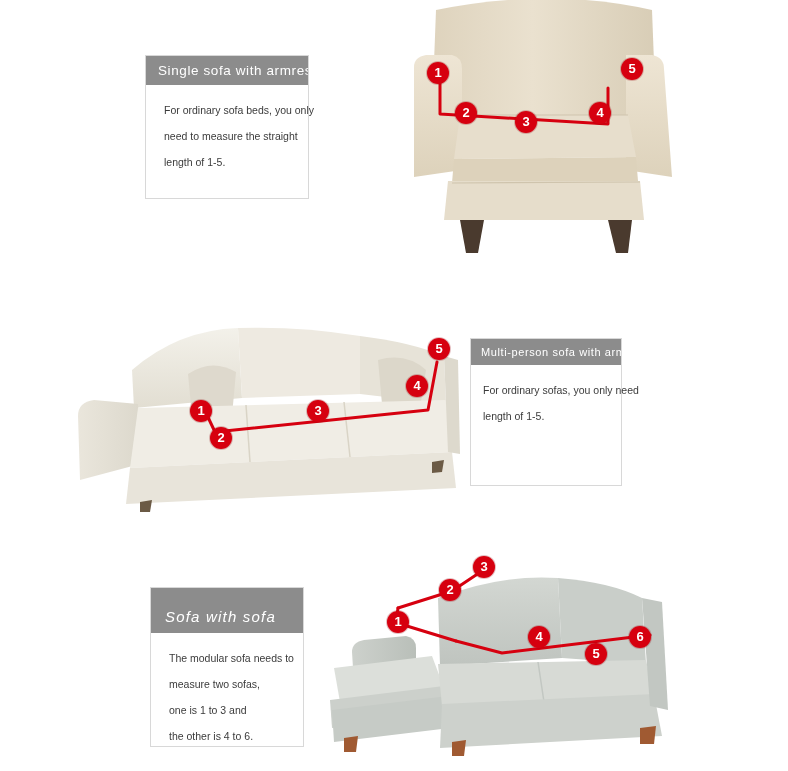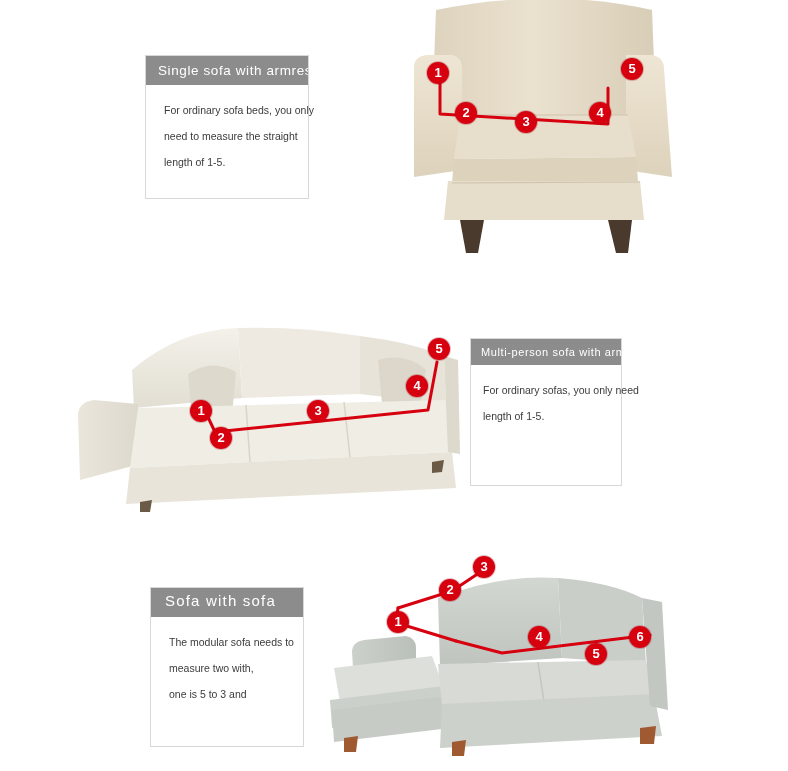--- a/index.html
+++ b/index.html
@@ -35,22 +35,23 @@
     color: #ffffff;
     font-size: 13.5px;
     letter-spacing: 0.6px;
     padding: 7px 0 7px 12px;
     box-sizing: border-box;
     white-space: nowrap;
     overflow: hidden;
   }
   .caption-title.big {
     font-size: 15px;
-    padding: 4px 0 8px 14px;
+    padding: 20px 0 8px 14px;
     letter-spacing: 1.2px;
+    font-style: italic;
   }
   .caption-body {
     padding: 12px 14px 10px 18px;
     box-sizing: border-box;
   }
   .caption-line {
     font-size: 10.5px;
     color: #3b3b3b;
     line-height: 26px;
     white-space: nowrap;
@@ -200,22 +201,23 @@
   <div class="marker" style="left:406px; top:75px;">4</div>
   <div class="marker" style="left:428px; top:38px;">5</div>
 </div>
 
 <div class="section" id="section-3">
 
   <div class="caption-box" style="left:150px; top:42px; width:154px; height:160px;">
     <div class="caption-title big">Sofa with sofa</div>
     <div class="caption-body">
       <div class="caption-line">The modular sofa needs to</div>
-      <div class="caption-line">measure two with,</div>
-      <div class="caption-line">one is 5 to 3 and</div>
+      <div class="caption-line">measure two sofas,</div>
+      <div class="caption-line">one is 1 to 3 and</div>
+      <div class="caption-line">the other is 4 to 6.</div>
     </div>
   </div>
 
   <svg class="furniture" style="left:310px; top:15px;" width="400" height="200" viewBox="0 0 400 200">
     <defs>
       <linearGradient id="gr1" x1="0" y1="0" x2="0" y2="1">
         <stop offset="0%" stop-color="#d3d7d2"></stop>
         <stop offset="100%" stop-color="#bfc4bf"></stop>
       </linearGradient>
       <linearGradient id="gr2" x1="0" y1="0" x2="1" y2="0">

